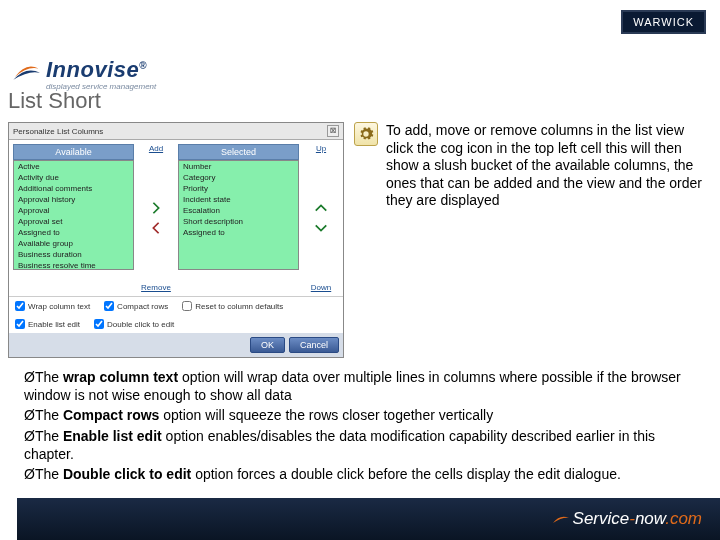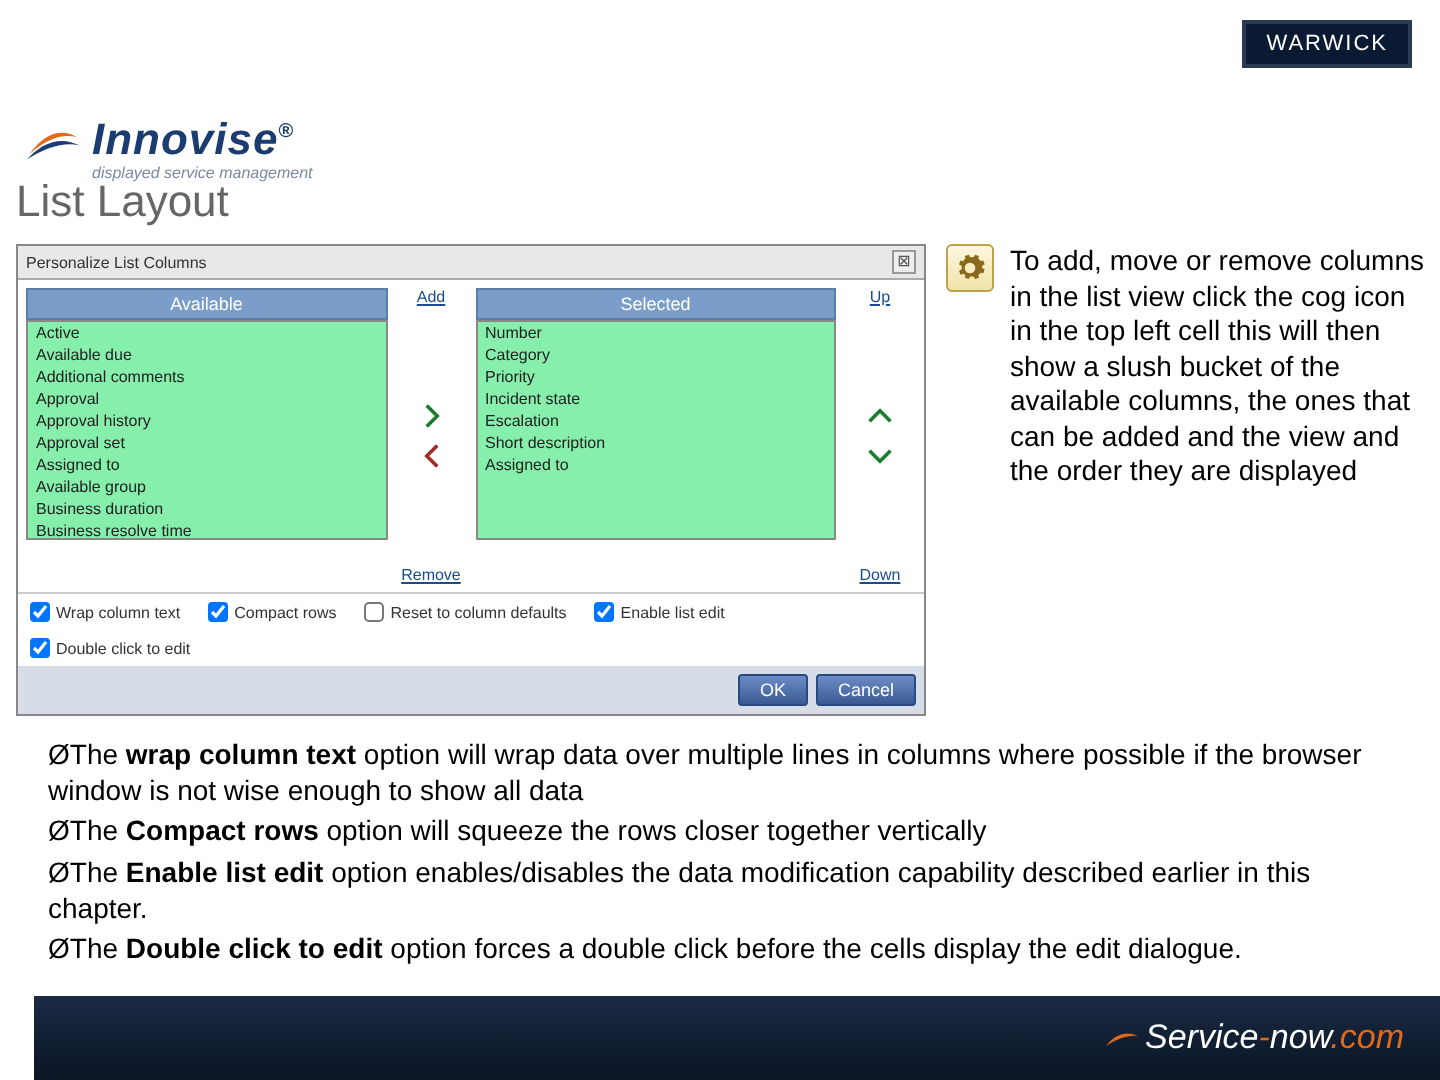--- a/index.html
+++ b/index.html
@@ -6,21 +6,21 @@
   body { width: 720px; height: 540px; background: #fff; font-family: Arial, sans-serif; font-size: 12px; color: #000; overflow: hidden; }
   .header { position: relative; height: 60px; padding: 8px 12px; }
   .logo-area { display: flex; align-items: center; gap: 6px; margin-top: 48px; }
   .logo-swoosh { width: 28px; height: 28px; }
   .logo-text { font-size: 22px; font-weight: bold; font-style: italic; color: #1a3c70; letter-spacing: 0.5px; }
   .logo-text sup { font-size: 10px; font-style: normal; }
   .tagline { font-size: 8px; color: #7a8aa0; font-style: italic; margin-left: 34px; margin-top: -2px; }
   .warwick { position: absolute; right: 14px; top: 10px; background: #0a1a33; color: #fff; font-size: 11px; padding: 4px 10px; letter-spacing: 1px; border: 2px solid #2a3a55; }
   .title { font-size: 22px; color: #666; padding: 28px 8px 8px; }
   .content { display: flex; padding: 0 8px; gap: 10px; }
-  .dialog { width: 455px; border: 1px solid #888; font-size: 9px; background: #fff; }
+  .dialog { width: 336px; border: 1px solid #888; font-size: 9px; background: #fff; }
   .dlg-title { background: #e8e8e8; border-bottom: 1px solid #aaa; padding: 2px 4px; display: flex; justify-content: space-between; align-items: center; font-size: 8px; color: #333; }
   .dlg-close { width: 12px; height: 12px; border: 1px solid #999; background: #eee; font-size: 8px; line-height: 10px; text-align: center; color: #555; }
   .dlg-body { display: flex; padding: 4px; gap: 4px; }
   .col { flex: 1; display: flex; flex-direction: column; }
   .col-header { background: #7a9ec9; color: #fff; text-align: center; padding: 2px 0; font-size: 9px; border: 1px solid #5a7ea9; }
   .listbox { border: 1px solid #888; height: 110px; overflow: hidden; background: #86efac; color: #222; }
   .listbox div { padding: 1px 4px; font-size: 8px; white-space: nowrap; }
   .btncol { display: flex; flex-direction: column; justify-content: center; gap: 6px; width: 36px; }
   .smbtn { font-size: 8px; text-align: center; color: #1a4d8f; text-decoration: underline; cursor: pointer; display: flex; flex-direction: column; align-items: center; gap: 48px; }
   .smbtn svg { width: 14px; height: 14px; }
@@ -49,37 +49,37 @@
     <svg class="logo-swoosh" viewBox="0 0 40 40">
         <path d="M4 30 Q20 8 38 18 Q22 14 4 30 Z" fill="#e06a1a"></path>
         <path d="M2 34 Q20 14 40 24 Q24 20 2 34 Z" fill="#1a3c70"></path>
       </svg>
     <span class="logo-text"><span>Innovise</span><sup>®</sup></span>
   </div>
   <div class="tagline">displayed service management</div>
   <div class="warwick">WARWICK</div>
 </div>
 
-<div class="title">List Layout</div>
+<div class="title">List Short</div>
 
 <div class="content">
   <div class="dialog">
     <div class="dlg-title">
       <span>Personalize List Columns</span>
       <span class="dlg-close">⊠</span>
     </div>
     <div class="dlg-body">
       <div class="col">
         <div class="col-header">Available</div>
         <div class="listbox" id="avail">
             <div>Active</div>
-            <div>Available due</div>
+            <div>Activity due</div>
             <div>Additional comments</div>
+            <div>Approval history</div>
             <div>Approval</div>
-            <div>Approval history</div>
             <div>Approval set</div>
             <div>Assigned to</div>
             <div>Available group</div>
             <div>Business duration</div>
             <div>Business resolve time</div>
           </div>
       </div>
       <div class="btncol">
         <div class="smbtn">
           <span>Add</span>

